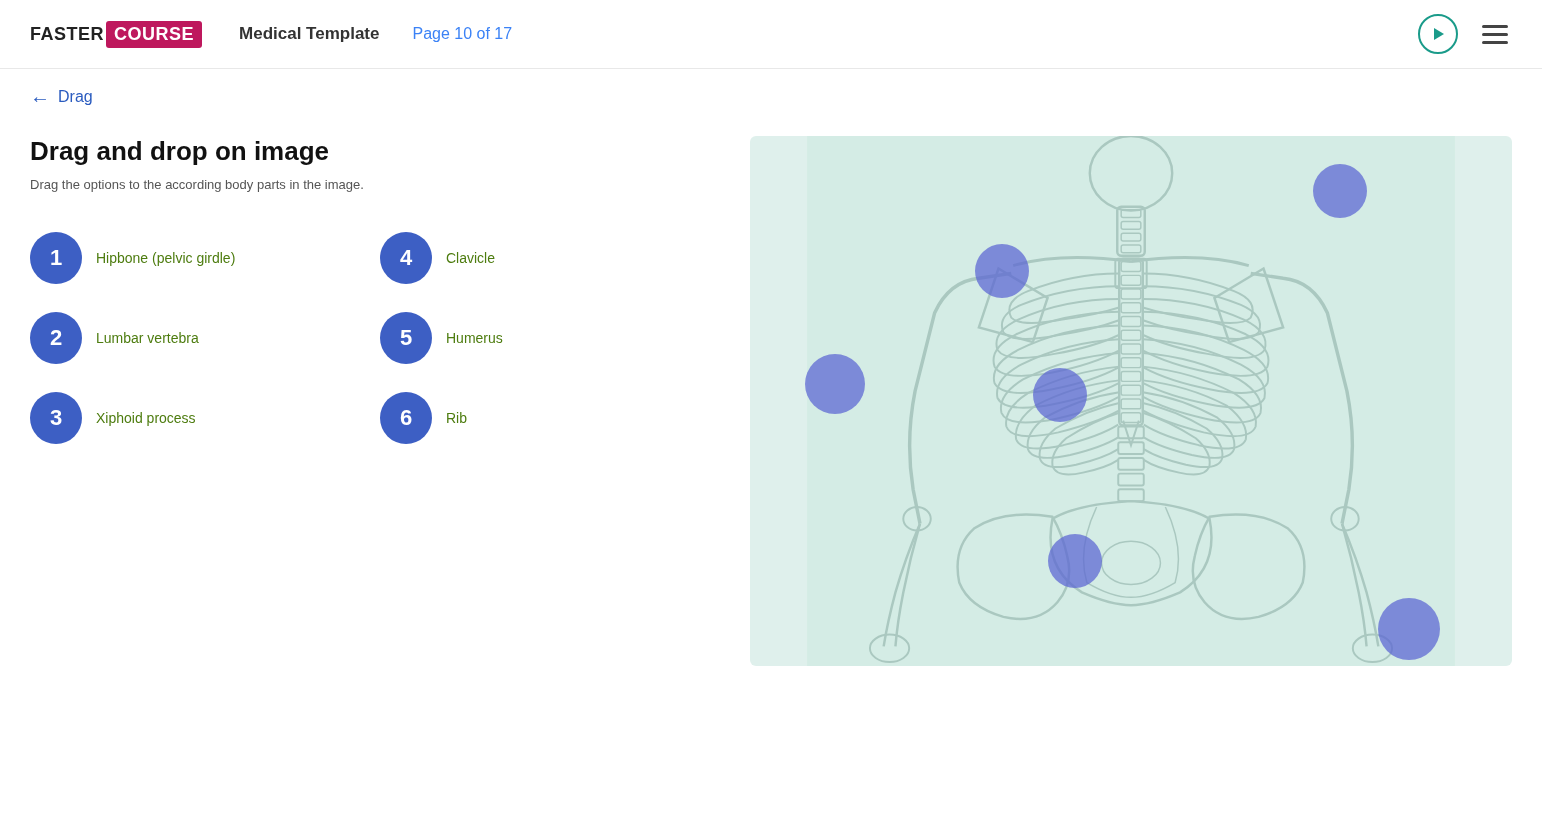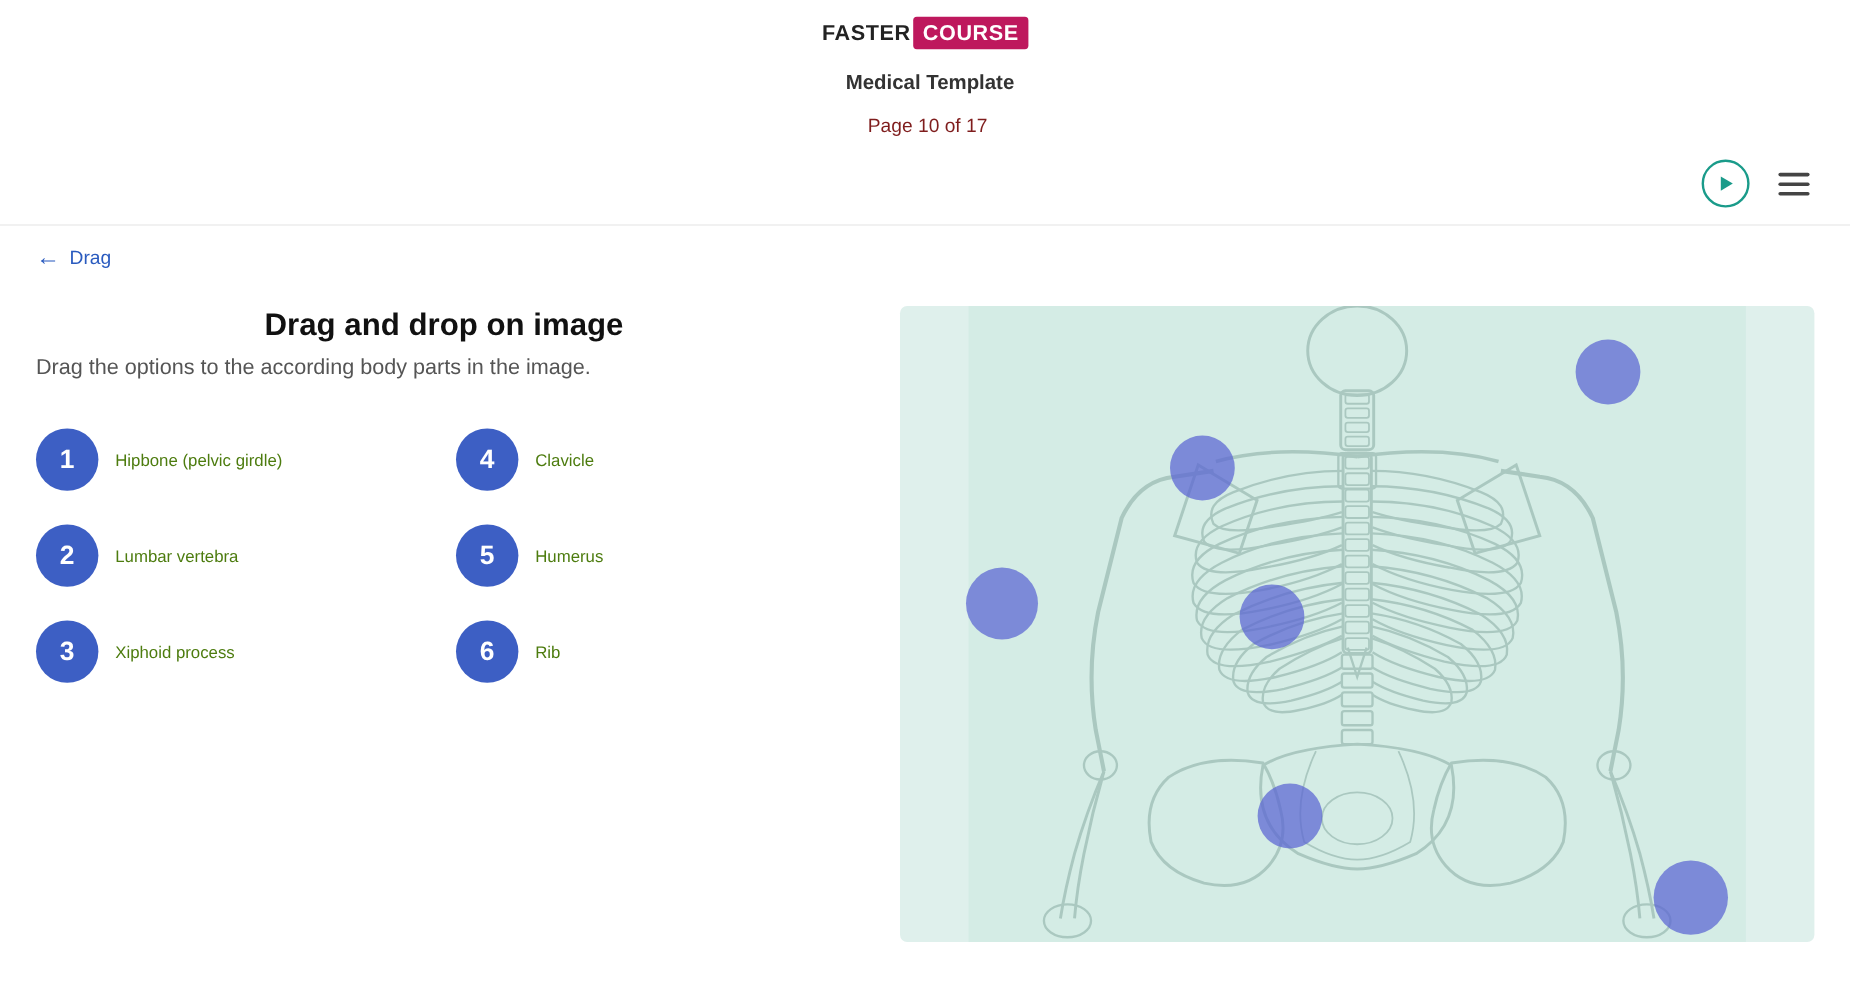--- a/index.html
+++ b/index.html
@@ -15,22 +15,21 @@
       min-height: 835px;
       margin: 0 auto;
       position: relative;
     }
     
     .header {
       display: flex;
       align-items: center;
       padding: 14px 30px;
       border-bottom: 1px solid #e8e8e8;
-      gap: 18px;
-      flex-direction: column;
+      gap: 29px;
     }
     .logo-container {
       display: flex;
       align-items: center;
       gap: 0;
     }
     .logo-faster {
       font-weight: 700;
       font-size: 18px;
       color: #222;
@@ -47,21 +46,21 @@
       letter-spacing: 0.5px;
     }
     .header-title {
       font-size: 17px;
       font-weight: 700;
       color: #333;
       margin-left: 8px;
     }
     .header-page {
       font-size: 16px;
-      color: #7f1d1d;
+      color: #3b82f6;
       margin-left: 4px;
     }
     .header-right {
       margin-left: auto;
       display: flex;
       align-items: center;
       gap: 20px;
     }
     .play-btn {
       width: 40px;
@@ -121,24 +120,23 @@
     }
     .left-panel {
       flex: 0 0 680px;
       max-width: 680px;
     }
     .page-heading {
       font-size: 26px;
       font-weight: 700;
       color: #111;
       margin-bottom: 10px;
-      text-align: center;
     }
     .page-subtext {
-      font-size: 18px;
+      font-size: 13px;
       color: #555;
       margin-bottom: 40px;
     }
     .options-grid {
       display: grid;
       grid-template-columns: 1fr 1fr;
       gap: 28px 20px;
       margin-bottom: 50px;
     }
     .option-item {

